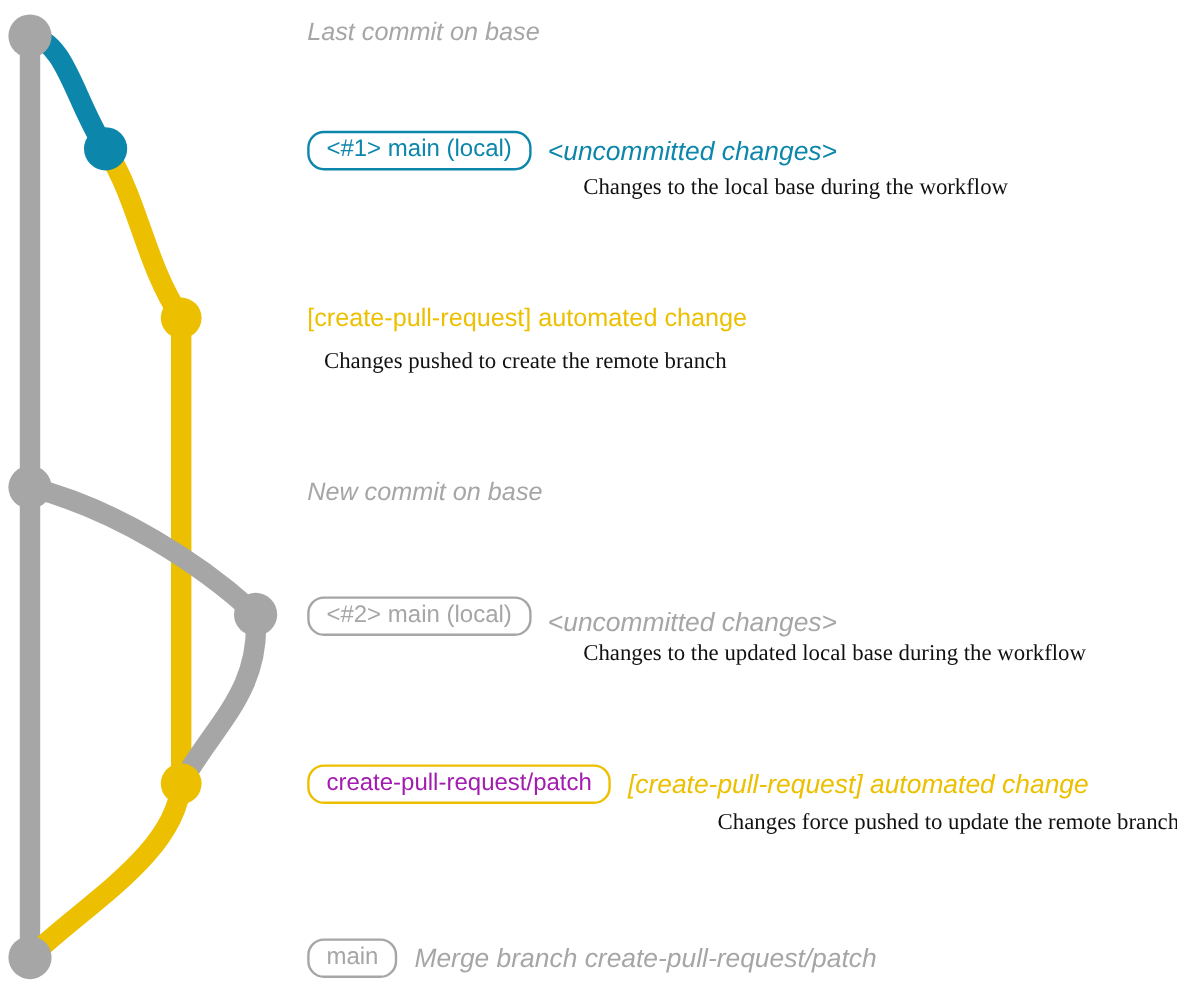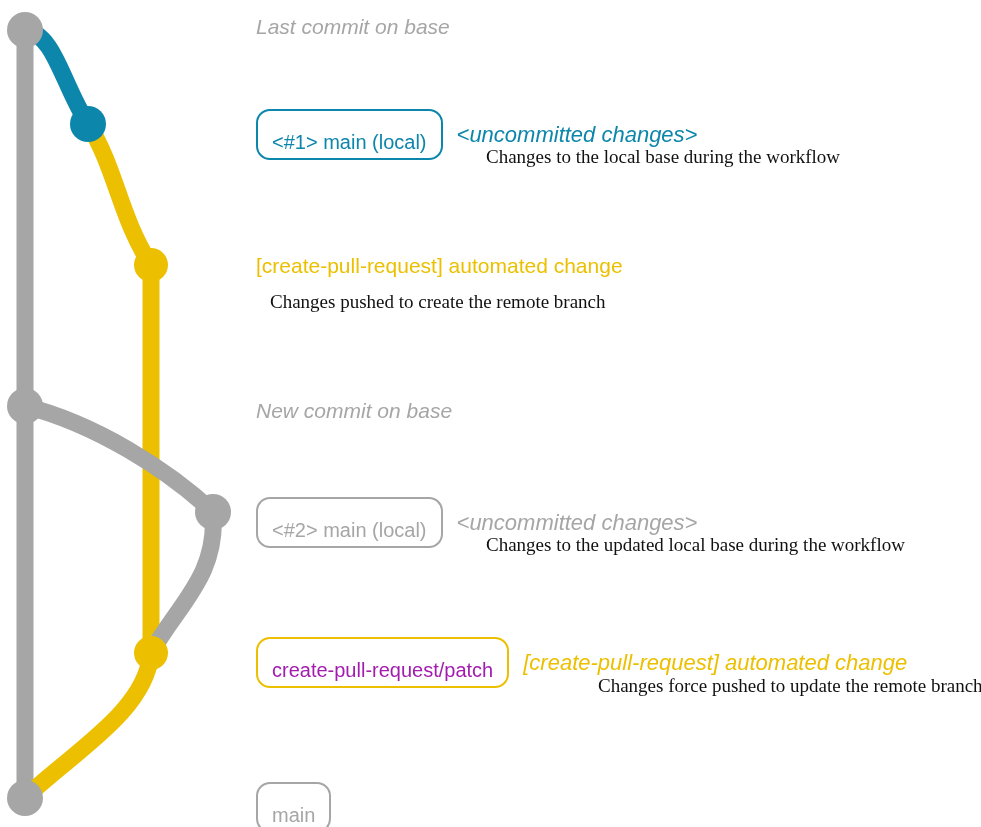--- a/index.html
+++ b/index.html
@@ -29,21 +29,21 @@
     display: flex;
     align-items: center;
   }
 
   .pill {
     display: inline-flex;
     align-items: center;
     justify-content: center;
     border: 2px solid #999999;
     border-radius: 14px;
-    padding: 21px 14px 6px 14px;
+    padding: 3px 14px 6px 14px;
     font-size: 20px;
     line-height: 1;
     color: #999999;
     background: #ffffff;
     white-space: nowrap;
     box-sizing: border-box;
   }
   .pill.teal   { border-color: #0d86ab; color: #0d86ab; }
   .pill.yellow { border-color: #ecc000; color: #a21caf; }
   .pill.gray   { border-color: #a6a6a6; color: #a6a6a6; }
@@ -124,27 +124,28 @@
   <span class="pill teal">&lt;#1&gt; main (local)</span>
   <span class="headline teal">&lt;uncommitted changes&gt;</span>
 </div>
 <div class="subtext" style="left:486px; top:147px;">Changes to the local base during the workflow</div>
 
 <div class="headline-standalone yellow" style="left:256px; top:255px;">[create-pull-request] automated change</div>
 <div class="subtext" style="left:270px; top:292px;">Changes pushed to create the remote branch</div>
 
 <div class="plain-label" style="left:256px; top:400px;">New commit on base</div>
 
-<div class="row" style="left:256px; top:497px;">
+<div class="row" style="left:256px; top:497px;align-items:flex-end;">
   <span class="pill gray">&lt;#2&gt; main (local)</span>
   <span class="headline gray">&lt;uncommitted changes&gt;</span>
 </div>
 <div class="subtext" style="left:486px; top:535px;">Changes to the updated local base during the workflow</div>
 
 <div class="row" style="left:256px; top:637px;">
   <span class="pill yellow">create-pull-request/patch</span>
   <span class="headline yellow">[create-pull-request] automated change</span>
 </div>
 <div class="subtext" style="left:566px; top:676px;margin-left:32px;">Changes force pushed to update the remote branch</div>
 
 <div class="row" style="left:256px; top:782px;">
   <span class="pill gray">main</span>
+  <span class="headline gray">Merge branch create-pull-request/patch</span>
 </div>
 
 </body></html>

